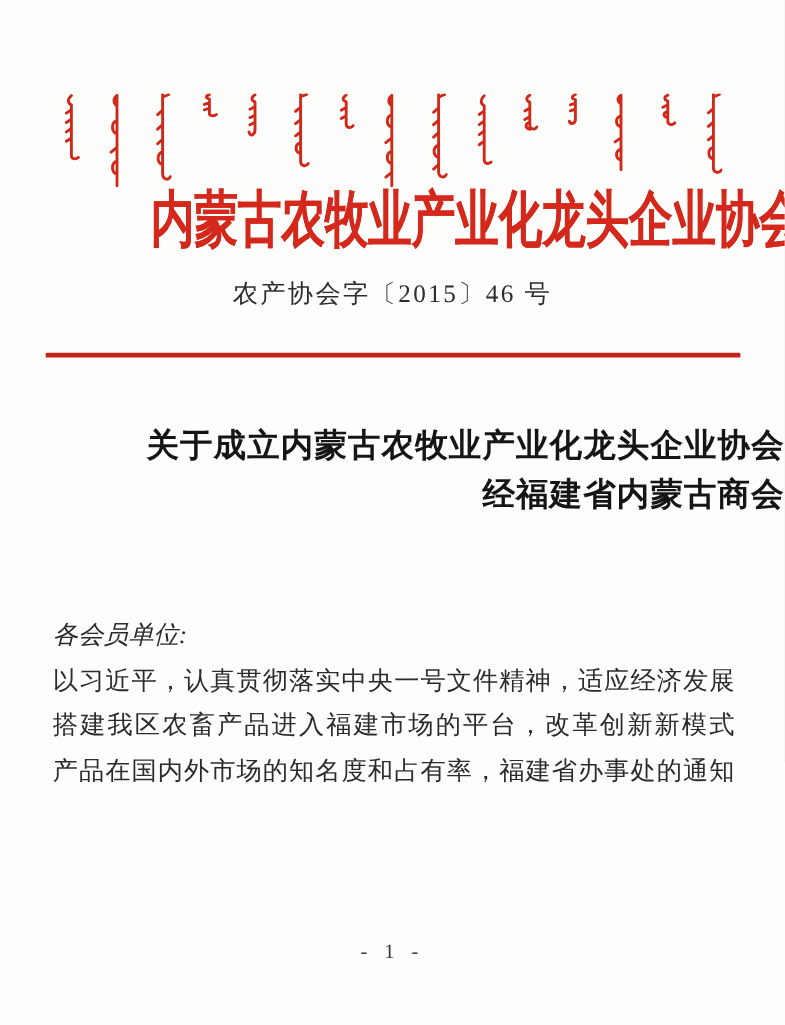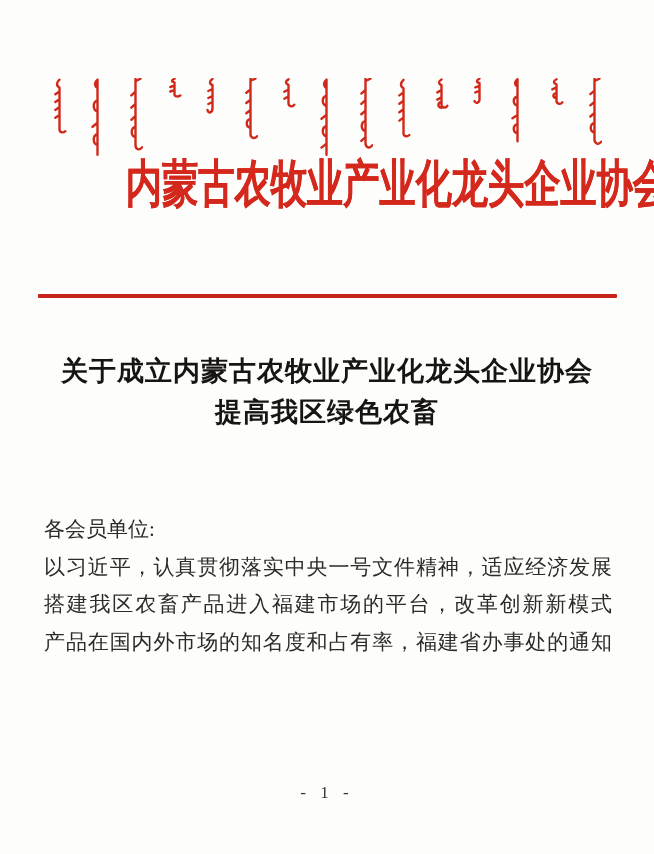--- a/index.html
+++ b/index.html
@@ -83,40 +83,41 @@
     background: #c42419;
     border-radius: 1px;
   }
 
   
   .notice-title {
     position: absolute;
     top: 351px;
     left: 0;
     width: 100%;
-    text-align: center;
+    text-align: right;
     font-weight: bold;
     color: #161514;
     font-size: 27px;
     line-height: 41px;
     letter-spacing: 1px;
   }
 
   
   .body-block {
     position: absolute;
     top: 511px;
     left: 44px;
     width: 568px;
     font-size: 21px;
     color: #2d2b2a;
     line-height: 37.5px;
   }
   .salutation {
     text-align: left;
+    font-style: italic;
   }
   .body-line {
     text-align: justify;
     text-align-last: justify;
   }
   .body-line.indent {
     padding-left: 43px;
   }
 
   
@@ -181,26 +182,27 @@
       </svg>
     <svg width="15" height="70" viewBox="0 0 18 100" preserveAspectRatio="none">
         <path d="M9,4 L15,1 M9,1 L9,88 C9,94 14,96 17,91 M9,18 L4,23 M9,34 L4,39 M9,50 L4,55 M9,64 C3,66 3,76 9,78"></path>
       </svg>
   </div>
 
   <div class="org-title-wrap">
     <span class="org-title">内蒙古农牧业产业化龙头企业协会文件</span>
   </div>
 
+  <div class="doc-number">农产协会字〔2015〕46 号</div>
 
   <div class="red-rule"></div>
 
   <div class="notice-title">
     <div>关于成立内蒙古农牧业产业化龙头企业协会</div>
-    <div>提高我区绿色农畜</div>
+    <div>经福建省内蒙古商会</div>
   </div>
 
   <div class="body-block">
     <div class="salutation">各会员单位:</div>
     <div class="body-line">以习近平，认真贯彻落实中央一号文件精神，适应经济发展</div>
     <div class="body-line">搭建我区农畜产品进入福建市场的平台，改革创新新模式</div>
     <div class="body-line">产品在国内外市场的知名度和占有率，福建省办事处的通知</div>
   </div>
 
   <div class="page-number">- 1 -</div>

